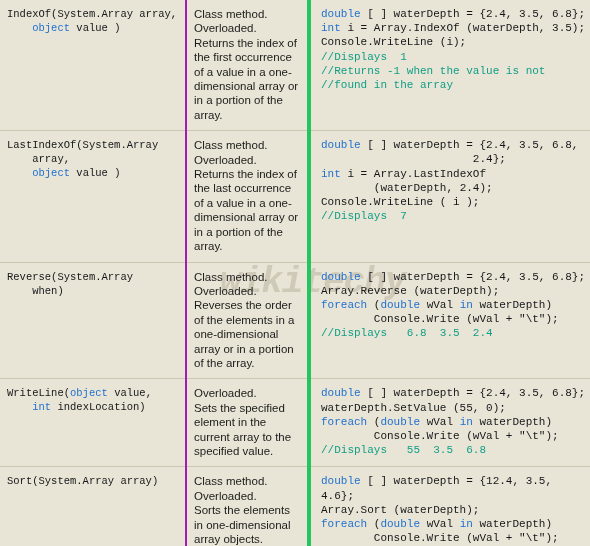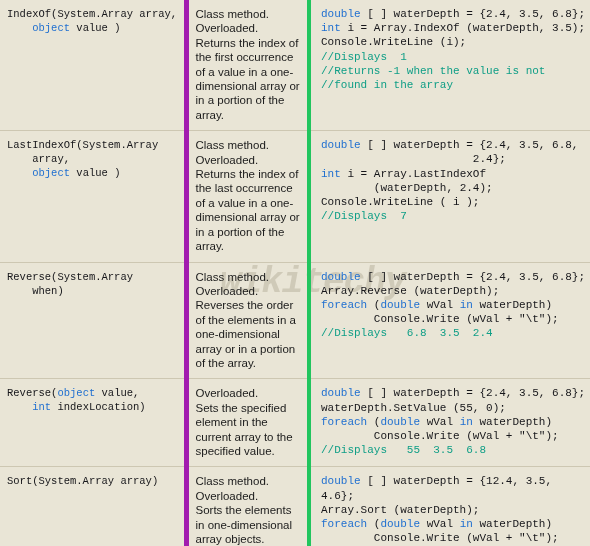--- a/index.html
+++ b/index.html
@@ -43,21 +43,21 @@
   #ref-table tr > td {
     vertical-align: top;
     background: transparent;
     border-top: 1px solid #cdc7b2;
     border-bottom: 1px solid #cdc7b2;
     padding: 0;
   }
   #ref-table tr:first-child > td { border-top: none; }
   #ref-table tr:last-child  > td { border-bottom: none; }
 
-  .col-sig  { width: 186px; border-right: 5px solid #a21caf; }
+  .col-sig  { width: 186px; border-right: 2px solid #a21caf; }
   .col-desc { width: 123px; border-right: 4px solid #22c55e; }
   .col-code { width: 281px; }
 
   .sig-cell {
     padding: 7px 4px 8px 7px;
     font-family: "Liberation Mono", "DejaVu Sans Mono", monospace;
     font-size: 10.5px;
     line-height: 14px;
     color: #16161a;
     white-space: pre-wrap;
@@ -149,21 +149,21 @@
         <td class="col-code">
           <div class="code-cell"><span class="kw">double</span><span class=""> [ ] waterDepth = {2.4, 3.5, 6.8};
 Array.Reverse (waterDepth);
 </span><span class="kw">foreach</span><span class=""> (</span><span class="kw">double</span><span class=""> wVal </span><span class="kw">in</span><span class=""> waterDepth)
         Console.Write (wVal + "\t");
 </span><span class="comment">//Displays   6.8  3.5  2.4</span></div>
         </td>
       </tr>
       <tr>
         <td class="col-sig">
-          <div class="sig-cell"><span class="">Reverse(</span><span class="kw">object</span><span class=""> value,
+          <div class="sig-cell"><span class="">WriteLine(</span><span class="kw">object</span><span class=""> value,
     </span><span class="kw">int</span><span class=""> indexLocation)</span></div>
         </td>
         <td class="col-desc">
           <div class="desc-cell">Overloaded.
 Sets the specified element in the current array to the specified value.</div>
         </td>
         <td class="col-code">
           <div class="code-cell"><span class="kw">double</span><span class=""> [ ] waterDepth = {2.4, 3.5, 6.8};
 waterDepth.SetValue (55, 0);
 </span><span class="kw">foreach</span><span class=""> (</span><span class="kw">double</span><span class=""> wVal </span><span class="kw">in</span><span class=""> waterDepth)

